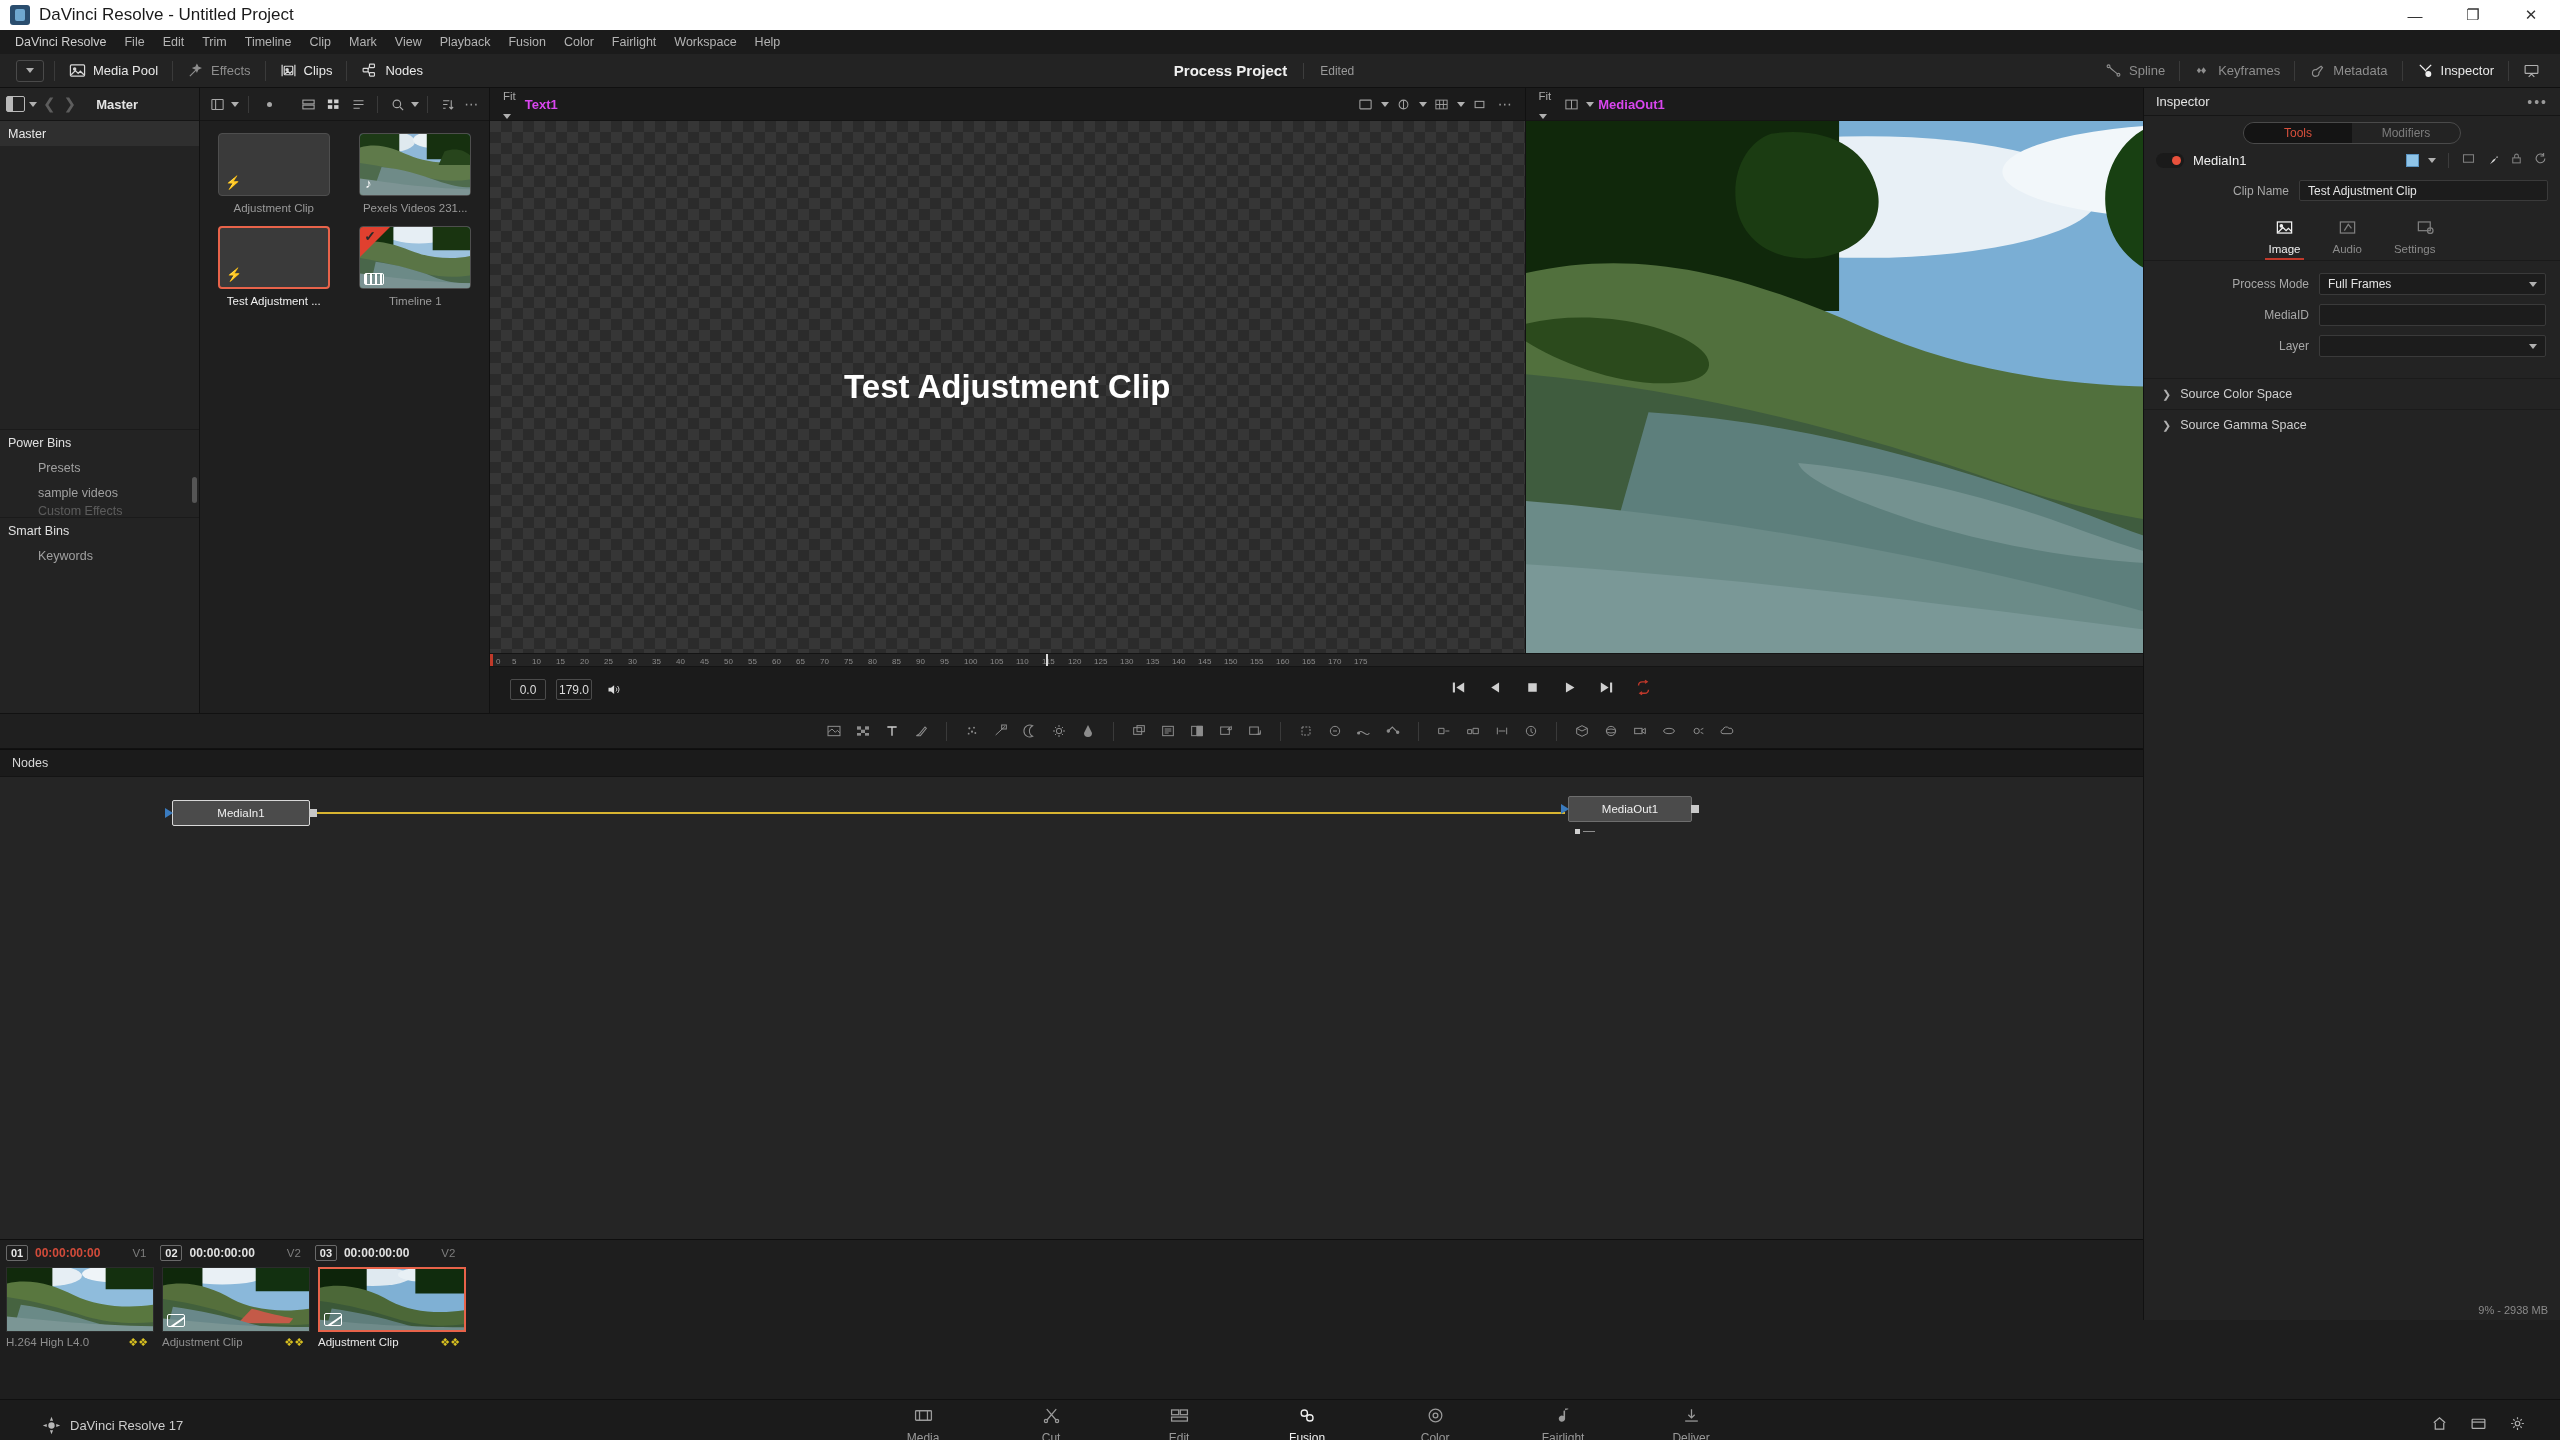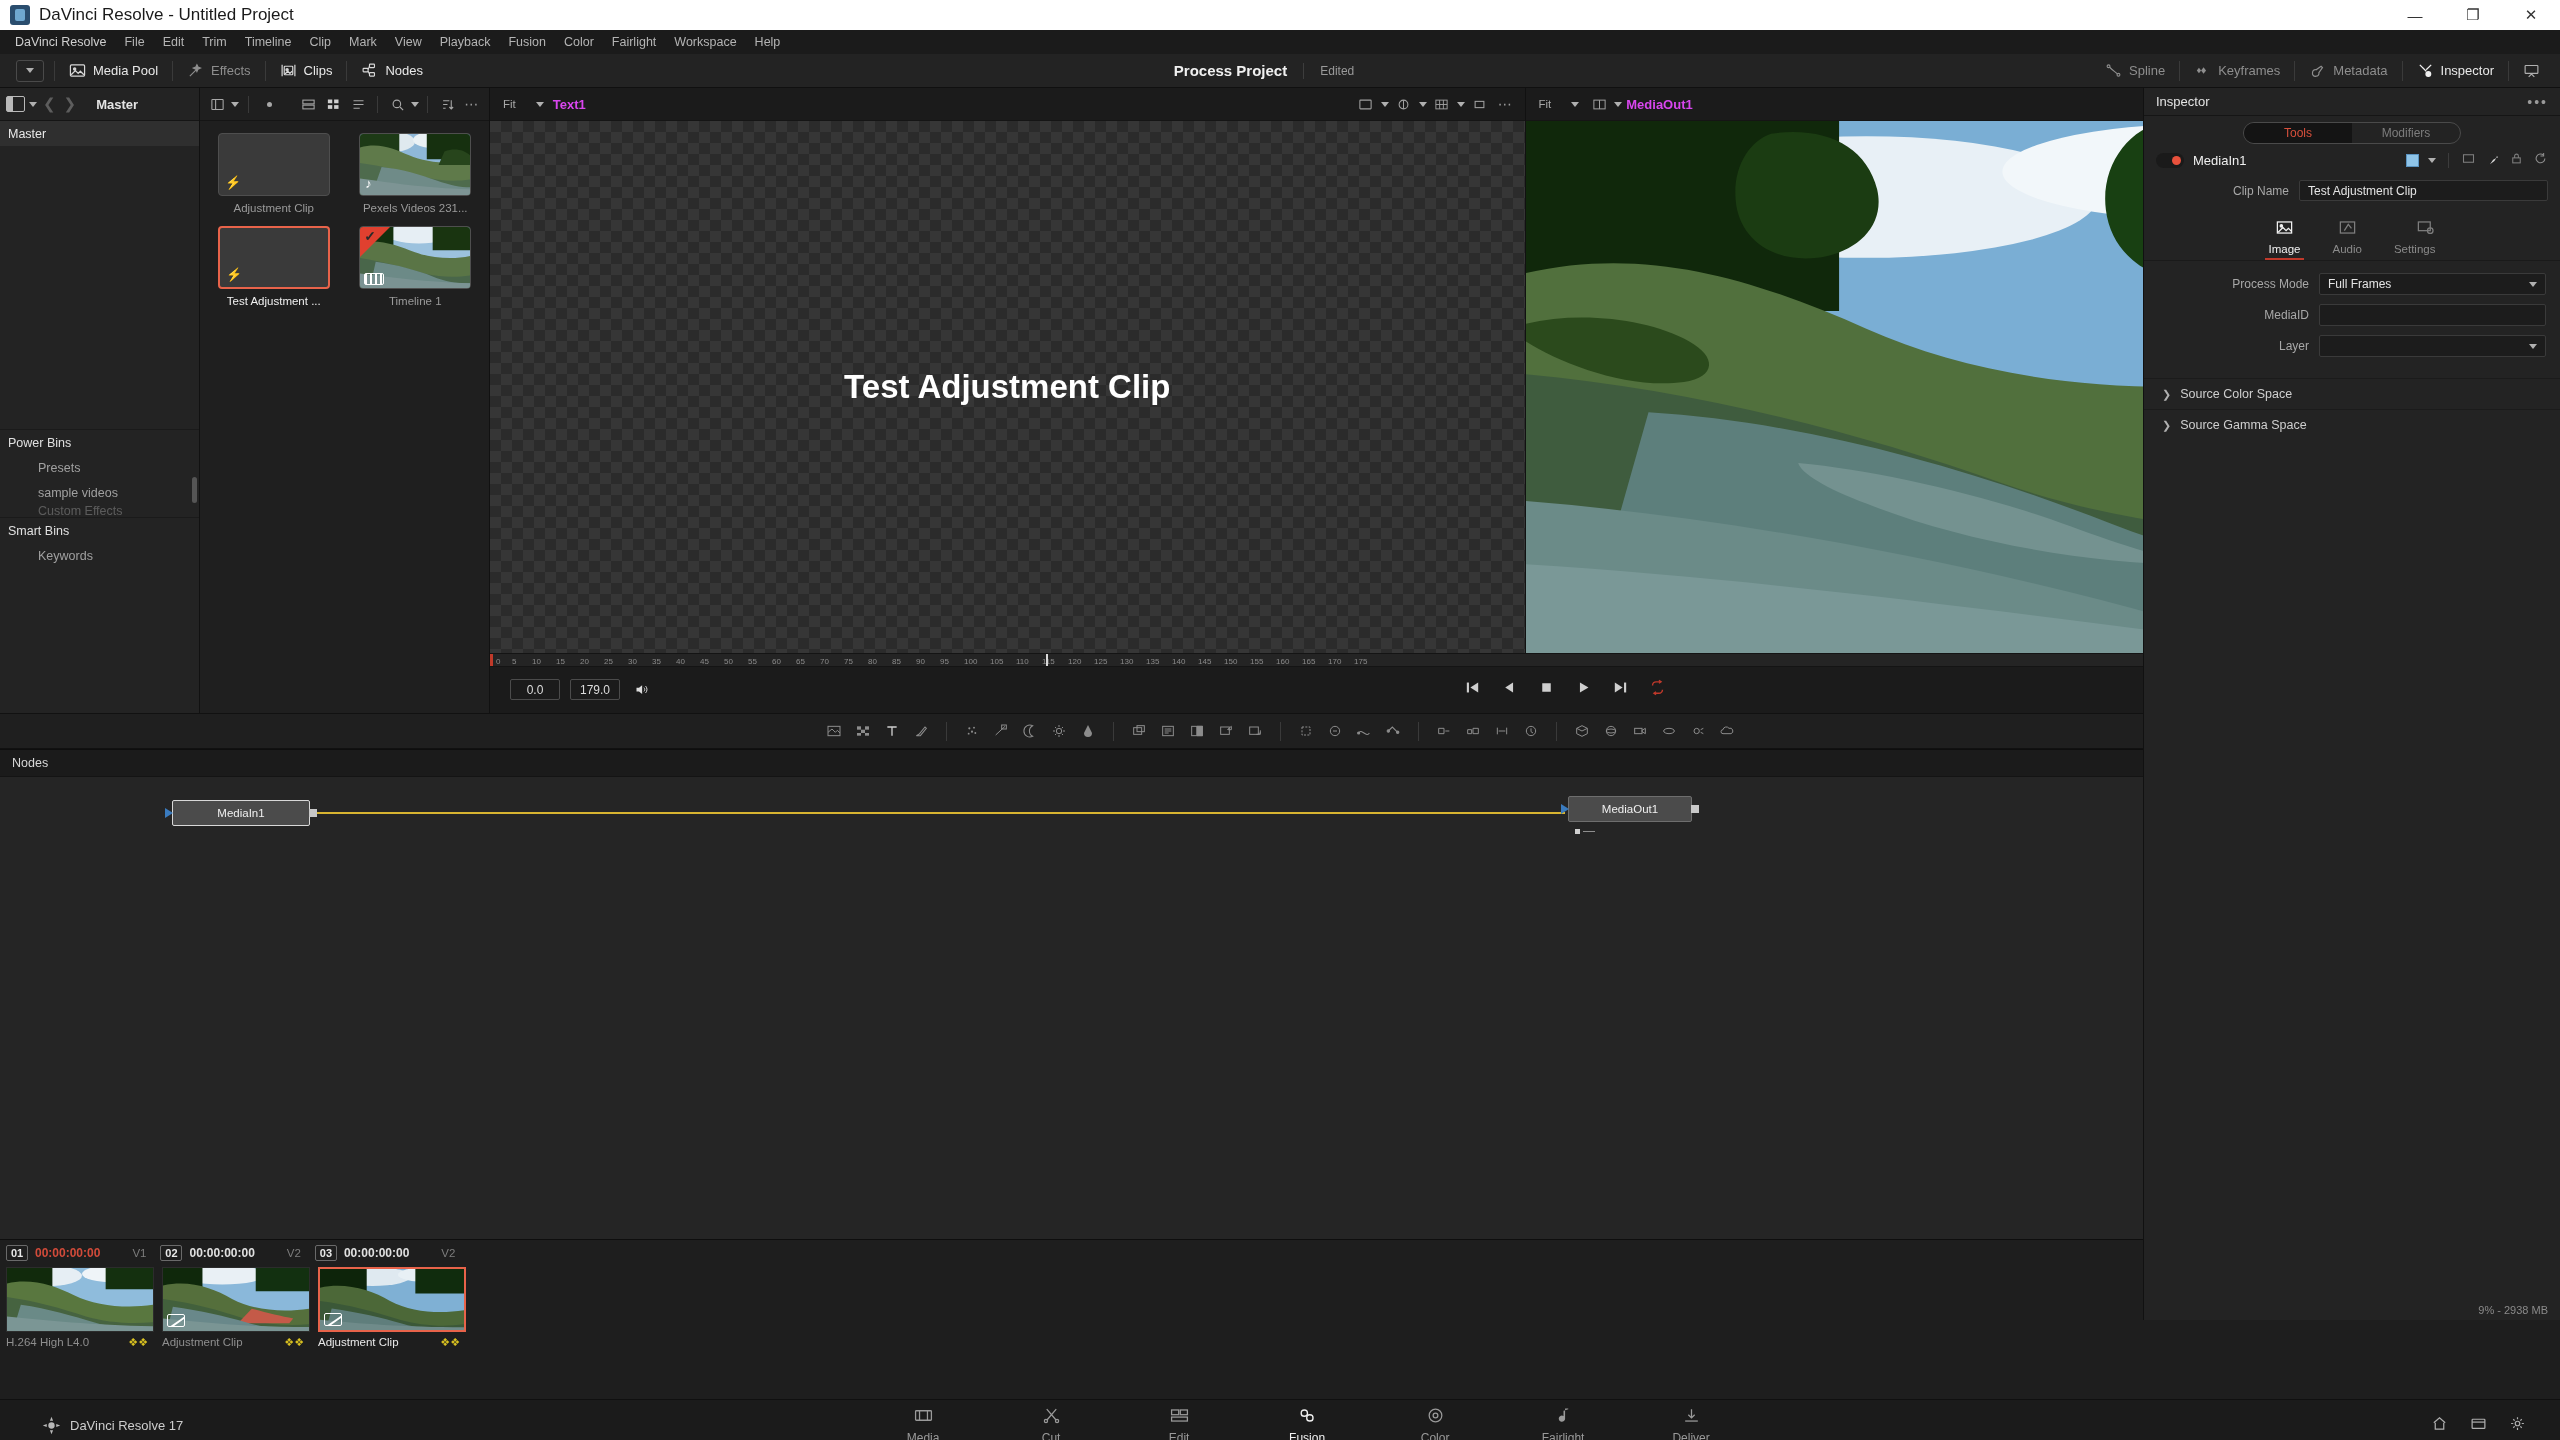--- a/index.html
+++ b/index.html
@@ -83,38 +83,38 @@
   .corner-chk{position:absolute;left:4px;top:1px;color:#2a2a2a;font-size:14px;font-weight:bold;}
 
   
   .viewers{ flex:1; background:#1b1b1b; display:flex;flex-direction:column; min-width:0;}
   .vwrow{ display:flex; height:calc(100% - 60px); }
   .viewer{ flex:1; display:flex;flex-direction:column; min-width:0; border-right:1px solid #111;}
   .viewer:last-child{border-right:none;}
   .v-head{ height:33px;display:flex;align-items:center;border-bottom:1px solid #151515;
     padding:0 8px;gap:4px;}
   .v-title{ flex:1;text-align:left;font-size:13px;color:#d946ef;font-weight:bold;}
-  .v-fit{ font-size:11.5px;color:#a8a8a8;display:flex;align-items:center;gap:20px;padding:0 5px;}
+  .v-fit{ font-size:11.5px;color:#a8a8a8;display:flex;gap:12px;padding:0 5px;flex-direction:column;}
   .v-body{ flex:1;display:flex;align-items:center;justify-content:center;overflow:hidden;
     position:relative;background:#1b1b1b;}
   .checker{ width:100%;height:100%;
     background-image:
       linear-gradient(45deg,#2b2b2b 25%,transparent 25%,transparent 75%,#2b2b2b 75%),
       linear-gradient(45deg,#2b2b2b 25%,transparent 25%,transparent 75%,#2b2b2b 75%);
     background-size:22px 22px; background-position:0 0, 11px 11px;
     background-color:#363636; display:flex;align-items:center;justify-content:center;}
   .overlay-text{ font-size:33px;font-weight:bold;color:#fff;}
   .v-ruler{height:16px;background:#242424;position:relative;border-top:1px solid #141414;
     overflow:hidden;}
   .v-ruler .tick{position:absolute;top:3px;font-size:8px;color:#8a8a8a;}
   .v-ruler .pin{position:absolute;top:0;bottom:0;width:2px;background:#d9d9d9;}
   .v-ruler .endcap{position:absolute;top:0;bottom:0;width:3px;background:#c03a2a;}
   .transport{ height:60px;background:#1b1b1b;display:flex;align-items:center;
     border-top:1px solid #141414;padding:0 20px;gap:10px;}
-  .numbox{ width:50px;height:21px;border:1px solid #4b4b4b;border-radius:2px;
+  .numbox{ width:36px;height:21px;border:1px solid #4b4b4b;border-radius:2px;
     display:flex;align-items:center;justify-content:center;font-size:12px;color:#dcdcdc;}
   .tcenter{ flex:1;display:flex;align-items:center;justify-content:center;gap:20px;color:#cfcfcf;}
   .tcenter svg{width:17px;height:17px;}
   .loopic{color:#c0392b;}
 
   
   .nodetools{ height:36px;background:#1f1f1f;display:flex;align-items:center;
     justify-content:center;gap:3px;border-top:1px solid #111;border-bottom:1px solid #111;}
   .ntgrp{display:flex;align-items:center;gap:3px;}
   .ntsep{width:1px;height:19px;background:#3a3a3a;margin:0 9px;}

